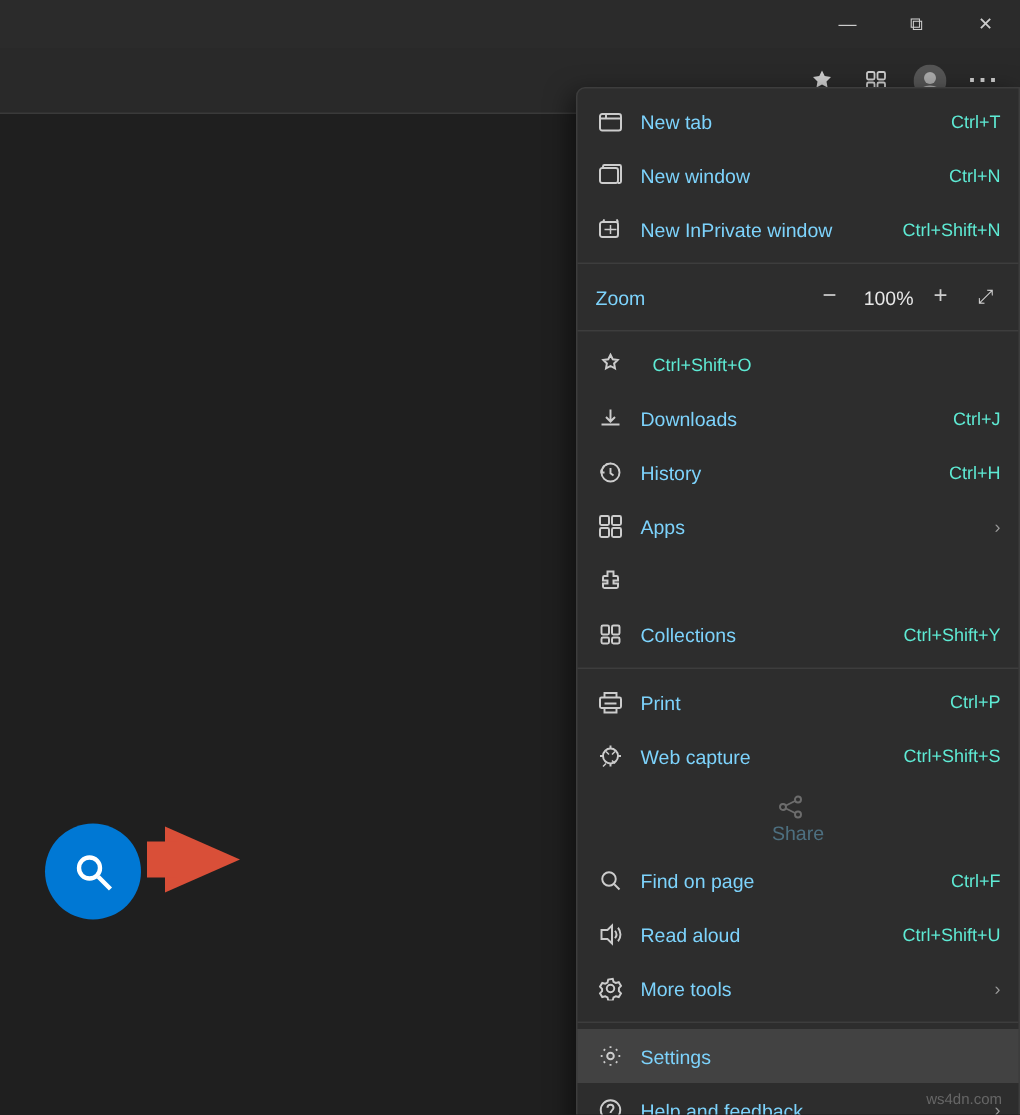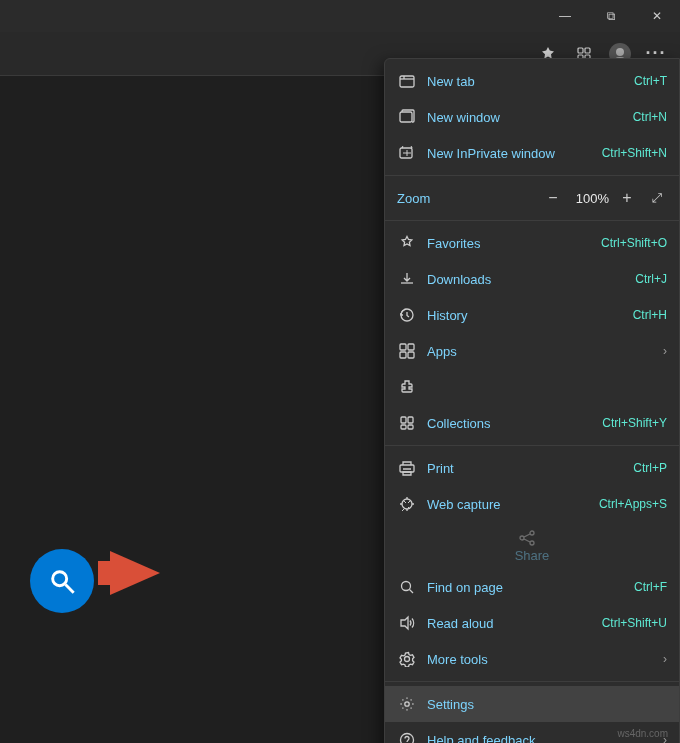--- a/index.html
+++ b/index.html
@@ -335,21 +335,20 @@
   </div>
 
   <div class="menu-divider"></div>
 
   <div class="menu-item">
     <span class="menu-icon">
       <svg width="16" height="16" viewBox="0 0 16 16" fill="none" stroke="#ccc" stroke-width="1.3">
         <path d="M8 1.5l1.5 3 3.3.5-2.4 2.3.6 3.3L8 9l-3 1.6.6-3.3L3.2 5l3.3-.5z"></path>
       </svg>
     </span>
-    <span class="menu-label">Favorites</span>
     <span class="menu-shortcut">Ctrl+Shift+O</span>
   </div>
 
   <div class="menu-item">
     <span class="menu-icon">
       <svg width="16" height="16" viewBox="0 0 16 16" fill="none" stroke="#ccc" stroke-width="1.3">
         <path d="M8 2v8M5 7l3 3 3-3"></path>
         <path d="M2 12h12"></path>
       </svg>
     </span>
@@ -420,21 +419,21 @@
 
   <div class="menu-item">
     <span class="menu-icon">
       <svg width="16" height="16" viewBox="0 0 16 16" fill="none" stroke="#ccc" stroke-width="1.3">
         <circle cx="8" cy="8" r="5"></circle>
         <path d="M8 1v2M8 13v2M1 8h2M13 8h2"></path>
         <path d="M5 5l2 2m4-2l-2 2m0 4l2 2m-6 0l-2 2" stroke-width="1"></path>
       </svg>
     </span>
     <span class="menu-label">Web capture</span>
-    <span class="menu-shortcut">Ctrl+Apps+S</span>
+    <span class="menu-shortcut">Ctrl+Shift+S</span>
   </div>
 
   <div class="menu-item disabled">
     <span class="menu-icon">
       <svg width="16" height="16" viewBox="0 0 16 16" fill="none" stroke="#ccc" stroke-width="1.3">
         <circle cx="13" cy="3" r="2"></circle>
         <circle cx="3" cy="8" r="2"></circle>
         <circle cx="13" cy="13" r="2"></circle>
         <path d="M5 7l6-3M5 9l6 3"></path>
       </svg>

